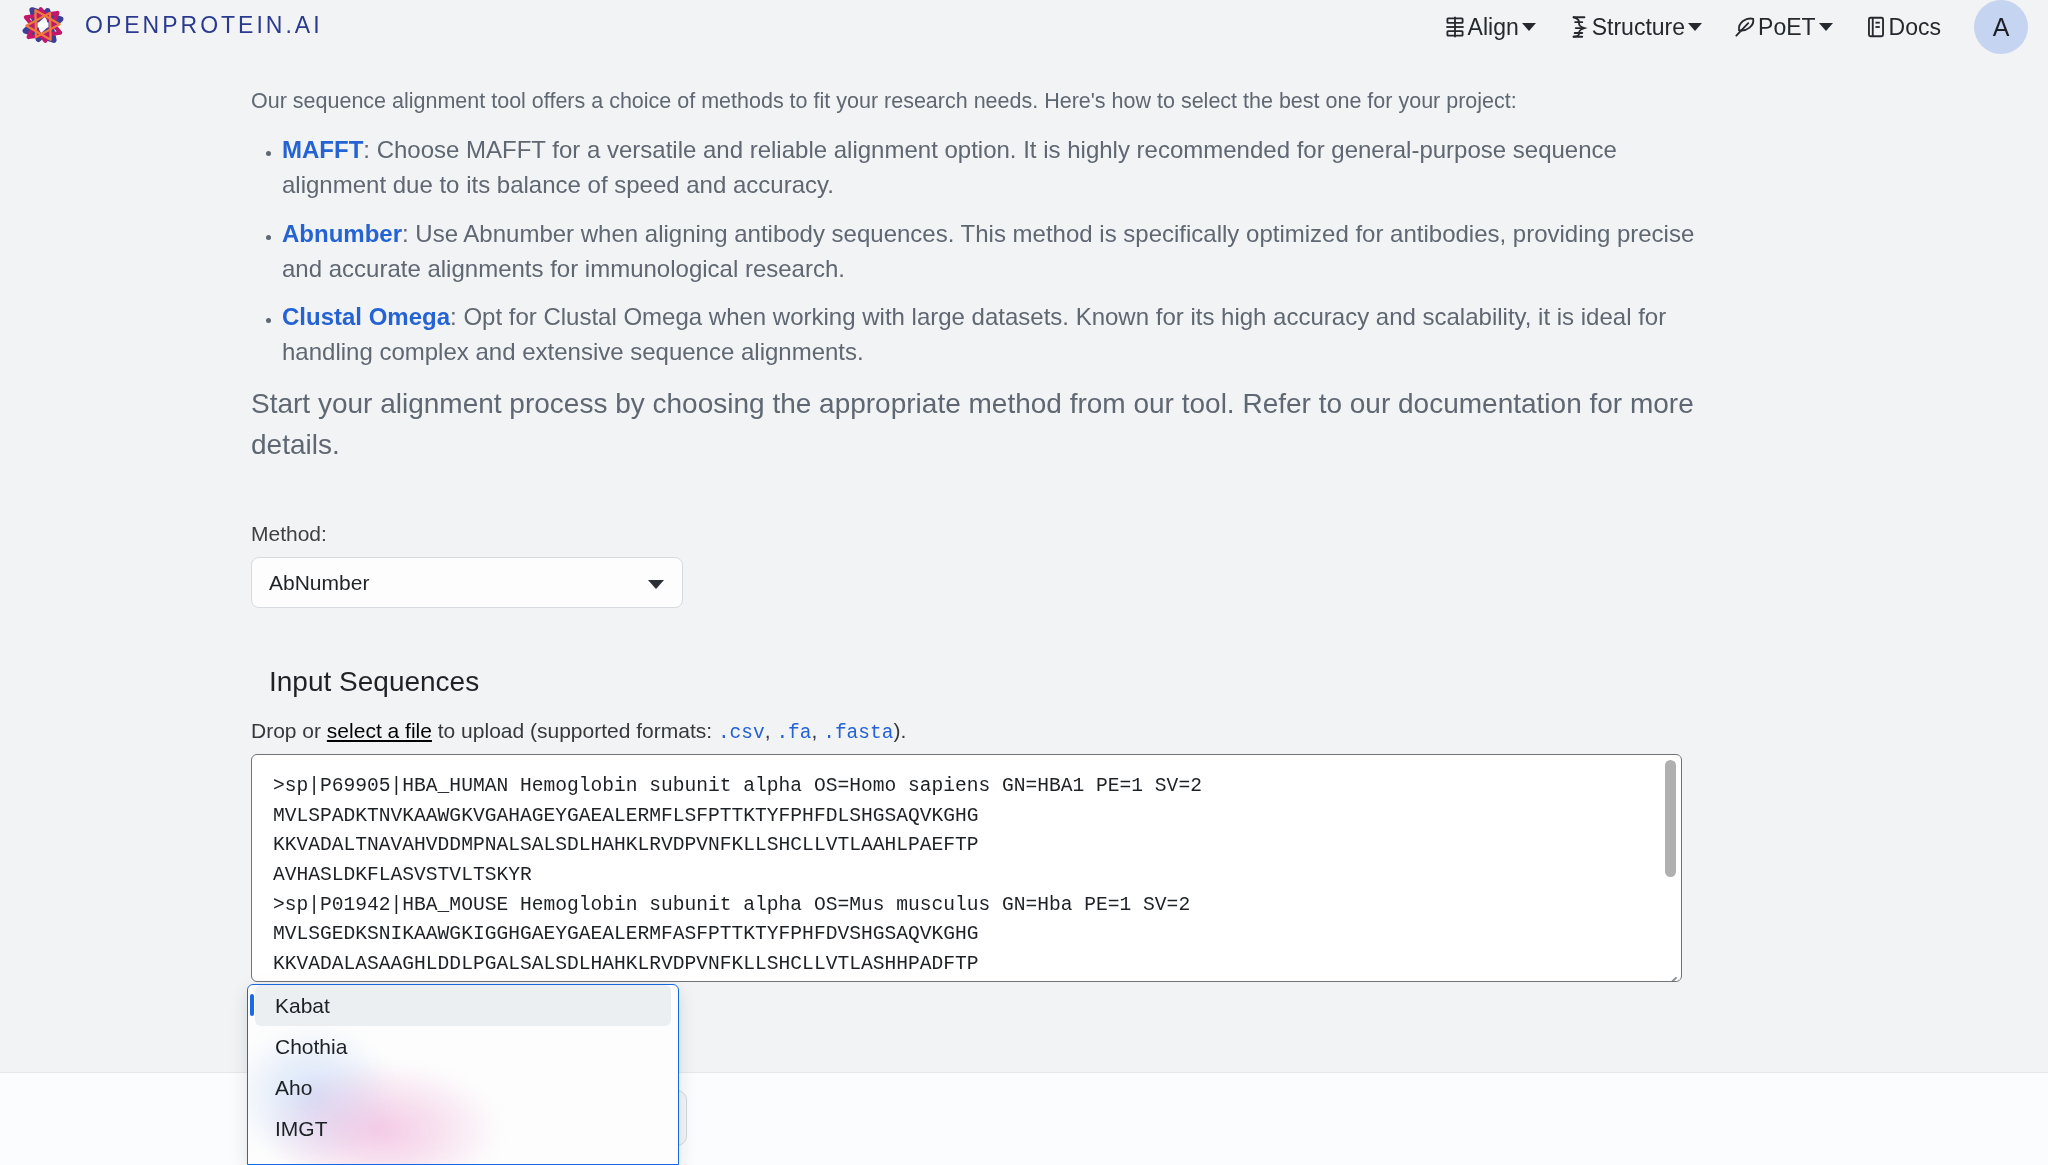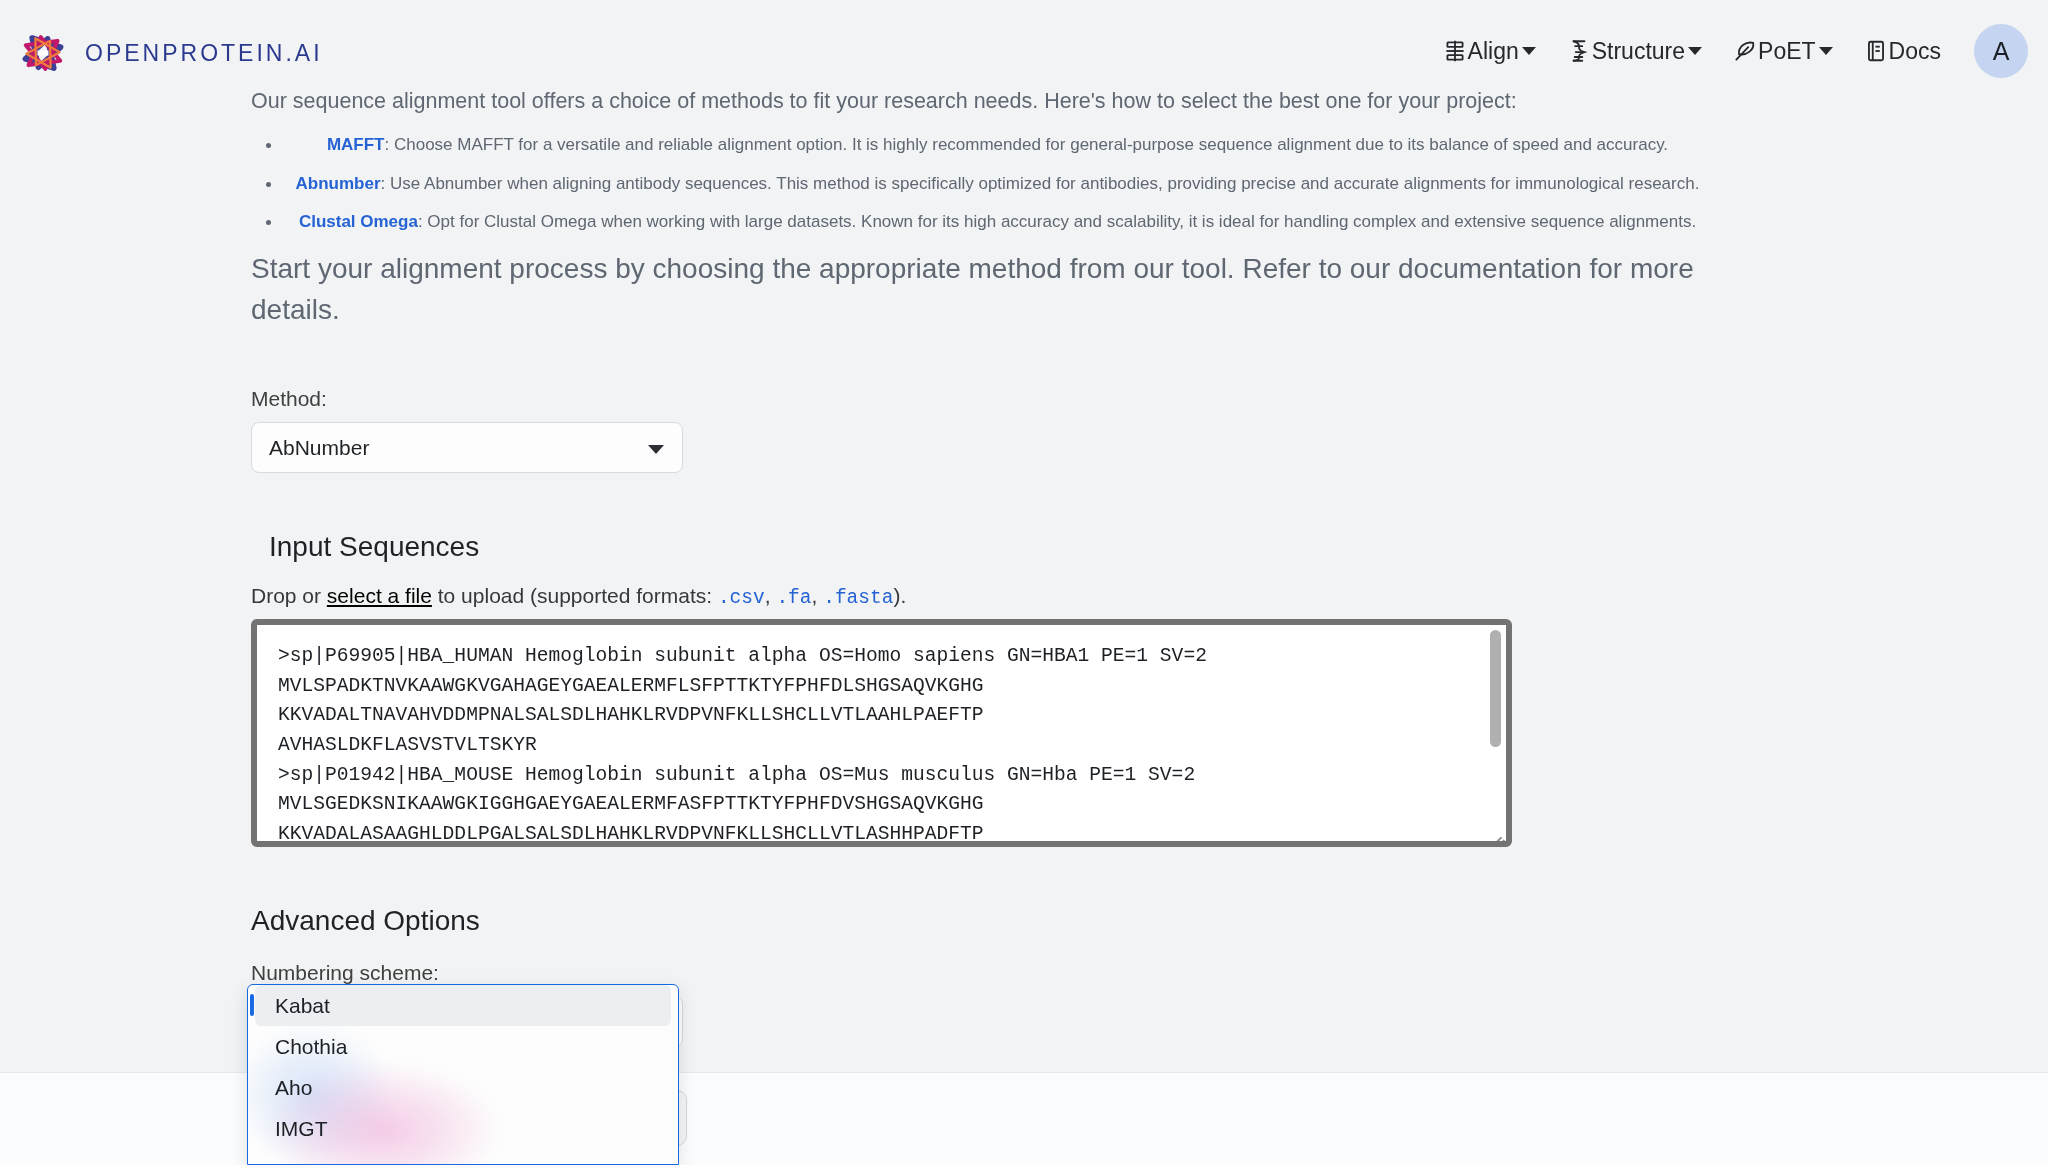--- a/index.html
+++ b/index.html
@@ -10,21 +10,21 @@
     background: #f1f3f4;
     font-family: "Liberation Sans", sans-serif;
     -webkit-font-smoothing: antialiased;
   }
 
   
   .topbar {
     position: absolute; top: 0; left: 0;
     width: 2048px; height: 78px;
     background: #f1f3f4;
-    display: flex; align-items: flex-end;
+    display: flex; align-items: flex-start;
   }
   .brand {
     display: flex; align-items: center;
     margin-left: 18px;
     gap: 17px;
   }
   .logo-mark { width: 50px; height: 50px; display:block; }
   .brand-name {
     color: #2b3a8f;
     font-size: 23px;
@@ -77,24 +77,23 @@
     max-width: 1460px;
     margin: 8px 0 0 0;
   }
   ul.method-list {
     margin: 16px 0 0 0;
     padding-left: 31px;
     max-width: 1462px;
   }
   ul.method-list li {
     color: #5f6772;
-    font-size: 17px;
+    font-size: 24px;
     line-height: 1.45;
     margin-bottom: 14px;
-    text-align: center;
   }
   ul.method-list li::marker { color: #5f6772; font-size: 16px; }
   .ml-link { color: #2563d4; font-weight: 700; }
   .closing {
     color: #5f6772;
     font-size: 28px;
     line-height: 1.45;
     margin: 14px 0 0 0;
     max-width: 1460px;
   }
@@ -141,23 +140,23 @@
   .drop-line {
     color: #35393d;
     font-size: 21px;
     margin: 21px 0 10px 0;
   }
   .file-link { color: #000000; text-decoration: underline; cursor: pointer; }
   .ext { color: #2563d4; font-family: "Liberation Mono", monospace; font-size: 19.5px; }
 
   .seq-wrap {
     position: relative;
-    width: 1261px; height: 228px;
+    width: 1431px; height: 228px;
     background: #ffffff;
-    border: 6px solid #737373;
+    border: 1px solid #737373;
     border-radius: 6px;
     overflow: hidden;
   }
   .seq-text {
     margin: 0;
     padding: 17px 22px 0 21px;
     font-family: "Liberation Mono", monospace;
     font-size: 19.6px;
     line-height: 29.6px;
     color: #1d2125;

